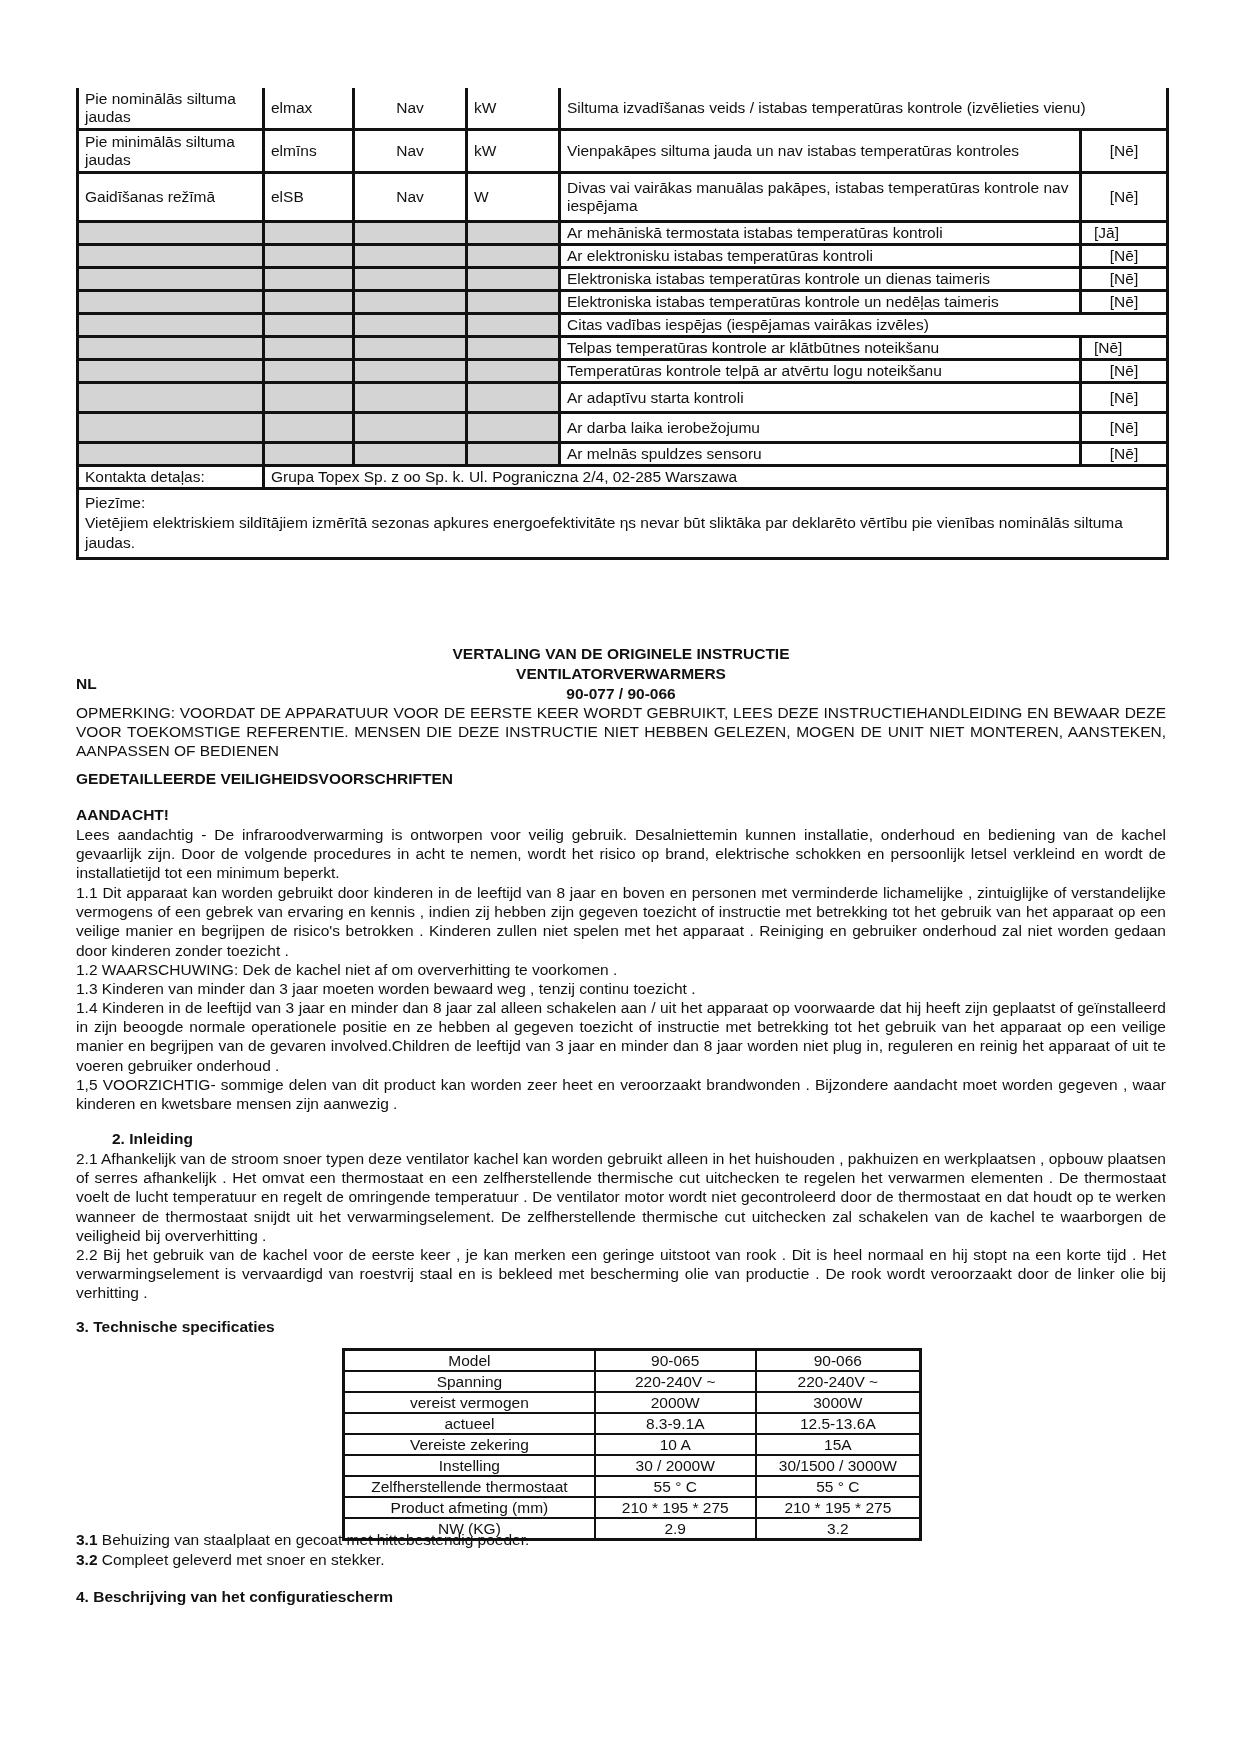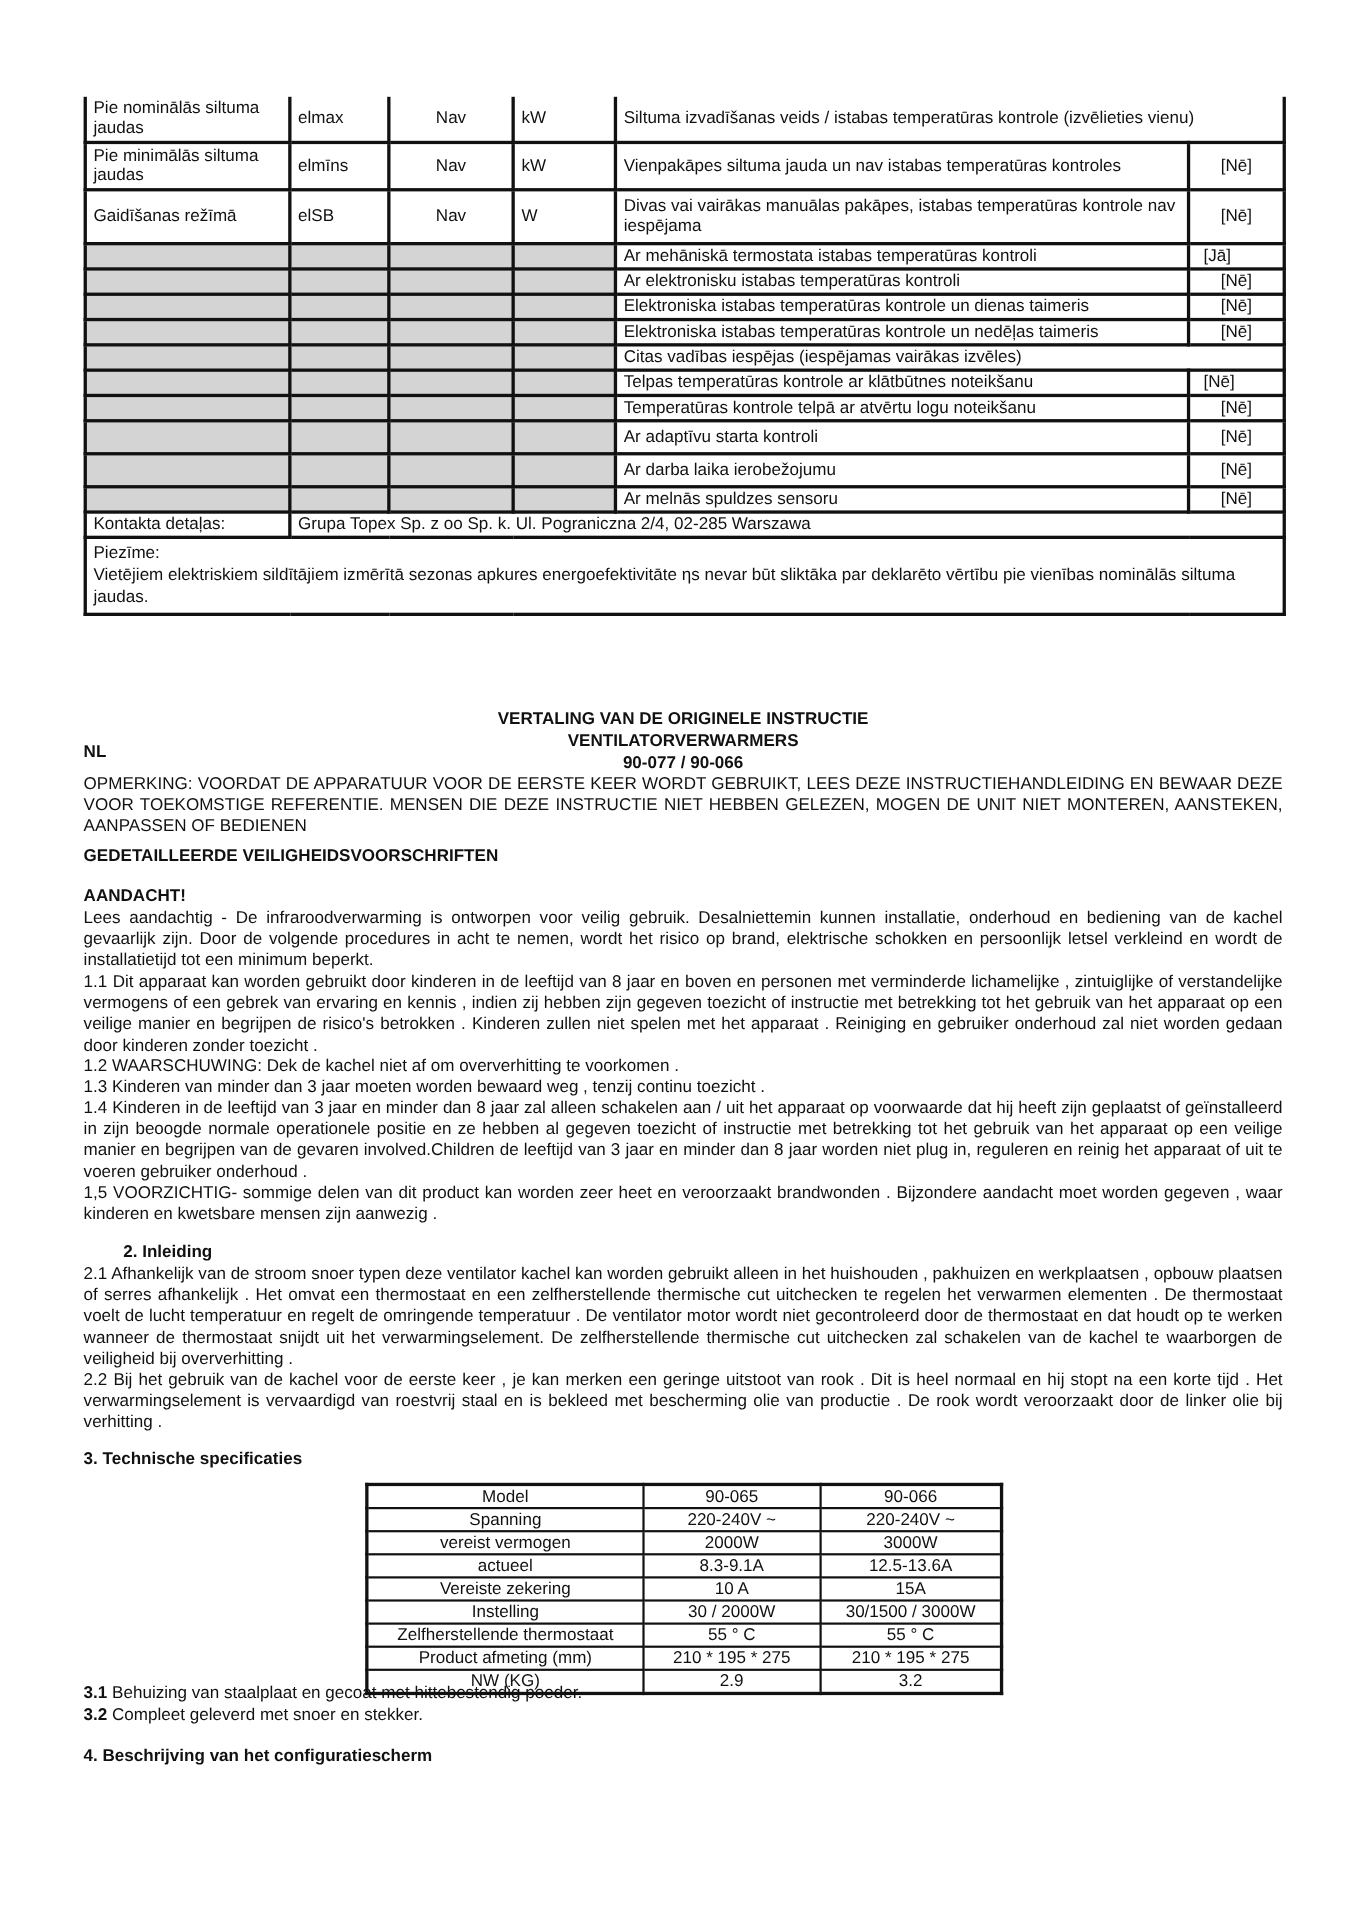--- a/index.html
+++ b/index.html
@@ -22,21 +22,21 @@
 
   
   .abs { position: absolute; left: 0; width: 1090px; }
   .lang { font-weight: bold; font-size: 15.5px; }
   .center-bold { text-align: center; font-weight: bold; font-size: 15.5px; line-height: 20px; }
   .para { font-size: 15.5px; line-height: 19.2px; text-align: justify; }
   .heading { font-weight: bold; font-size: 15.5px; }
 
   table.spec { position: absolute; left: 256px; top: 1348px; width: 580px; border-collapse: collapse; table-layout: fixed; font-size: 15.5px; line-height: 19px; }
   table.spec td { border: 2px solid #111; text-align: center; padding: 0 4px; height: 19px; }
-  table.spec { border: 3px solid #111; }
+  table.spec { border: 3px solid #111; margin-left: 10px; }
   .b { font-weight: bold; }
 </style>
 </head>
 <body>
 
 <div class="page">
 
   <table class="erp">
     <colgroup>
       <col style="width:186px">

